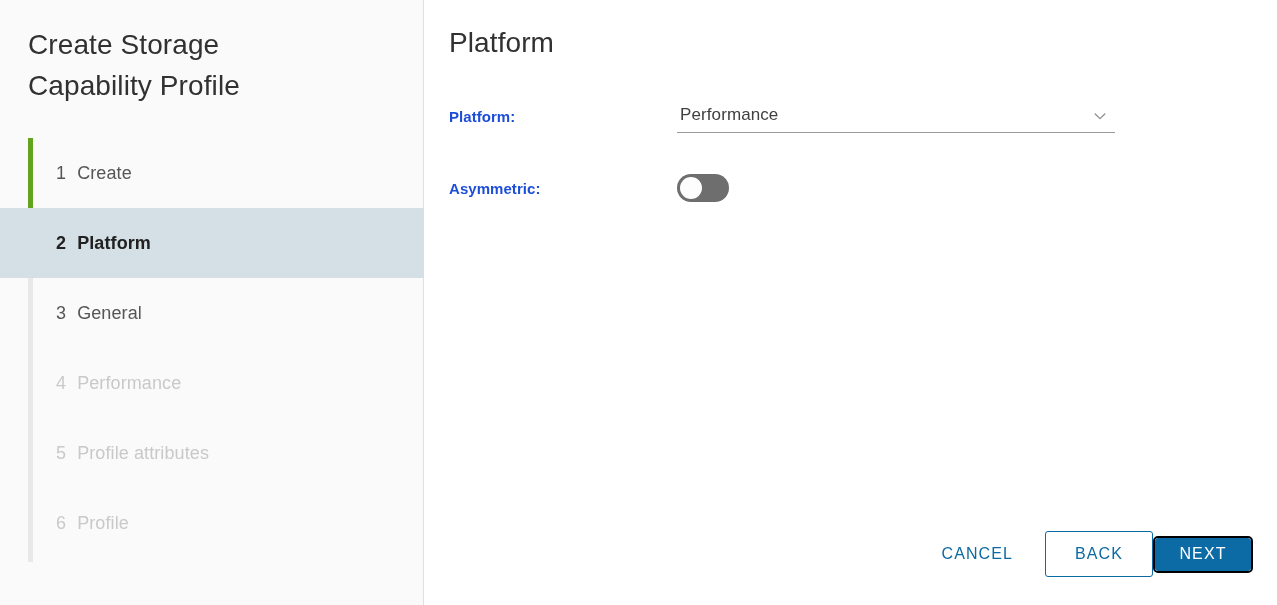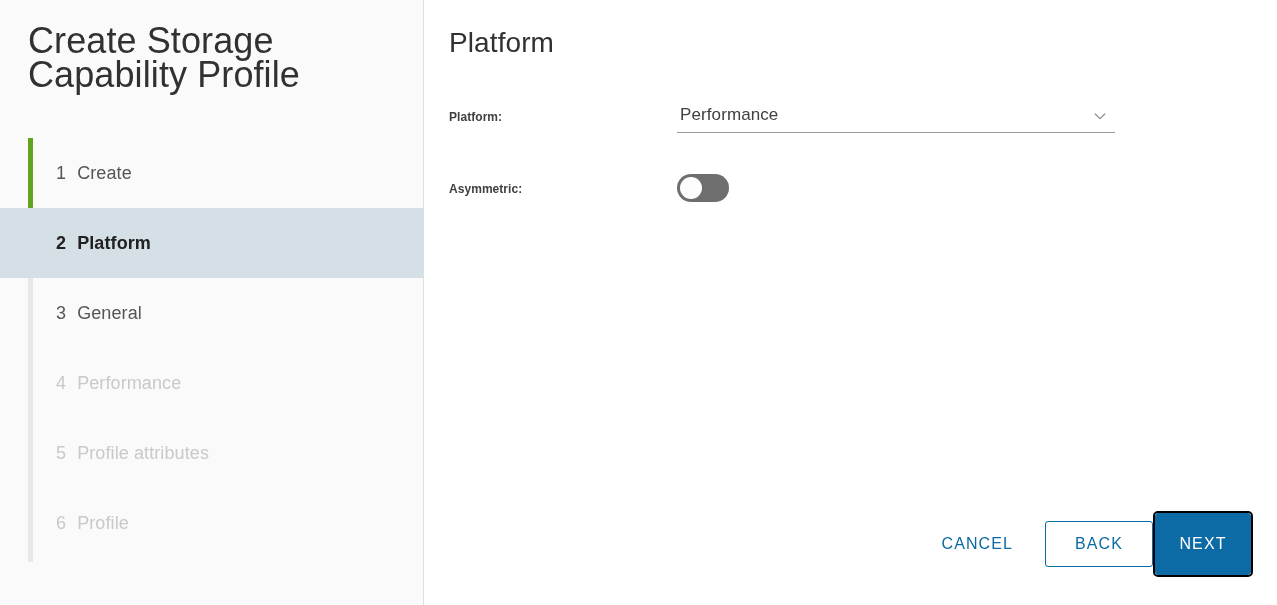--- a/index.html
+++ b/index.html
@@ -31,23 +31,23 @@
     box-sizing: border-box;
     position: relative;
     flex: 0 0 424px;
   }
 
   .wizard-title {
     position: absolute;
     left: 28px;
     top: 24px;
     width: 330px;
-    font-size: 36px;
+    font-size: 28px;
     font-weight: 300;
-    line-height: 34px;
+    line-height: 41px;
     letter-spacing: 0.1px;
     color: #313131;
     white-space: pre-line;
   }
 
   .steps {
     position: absolute;
     left: 0;
     top: 138px;
     width: 424px;
@@ -133,23 +133,23 @@
   .form-row {
     display: flex;
     align-items: flex-start;
     margin-bottom: 38px;
     min-height: 34px;
   }
 
   .form-label {
     width: 228px;
     flex: 0 0 228px;
-    font-size: 12px;
+    font-size: 15px;
     font-weight: 700;
-    color: #404040;
+    color: #1d4ed8;
     line-height: 34px;
     letter-spacing: 0.05px;
   }
 
   .form-control {
     flex: 1 1 auto;
   }
 
   
   .select-wrap {
@@ -239,21 +239,21 @@
     border-radius: 5px;
     padding: 0;
     display: inline-block;
     line-height: 0;
   }
   .btn-primary {
     color: #ffffff;
     background: #0c6aa5;
     border: 1px solid #0c6aa5;
     border-radius: 3px;
-    height: 62px;
+    height: 33px;
     width: 96px;
   }
 </style>
 </head>
 <body>
 
 <div class="wizard">
 
   <div class="sidebar">
 

